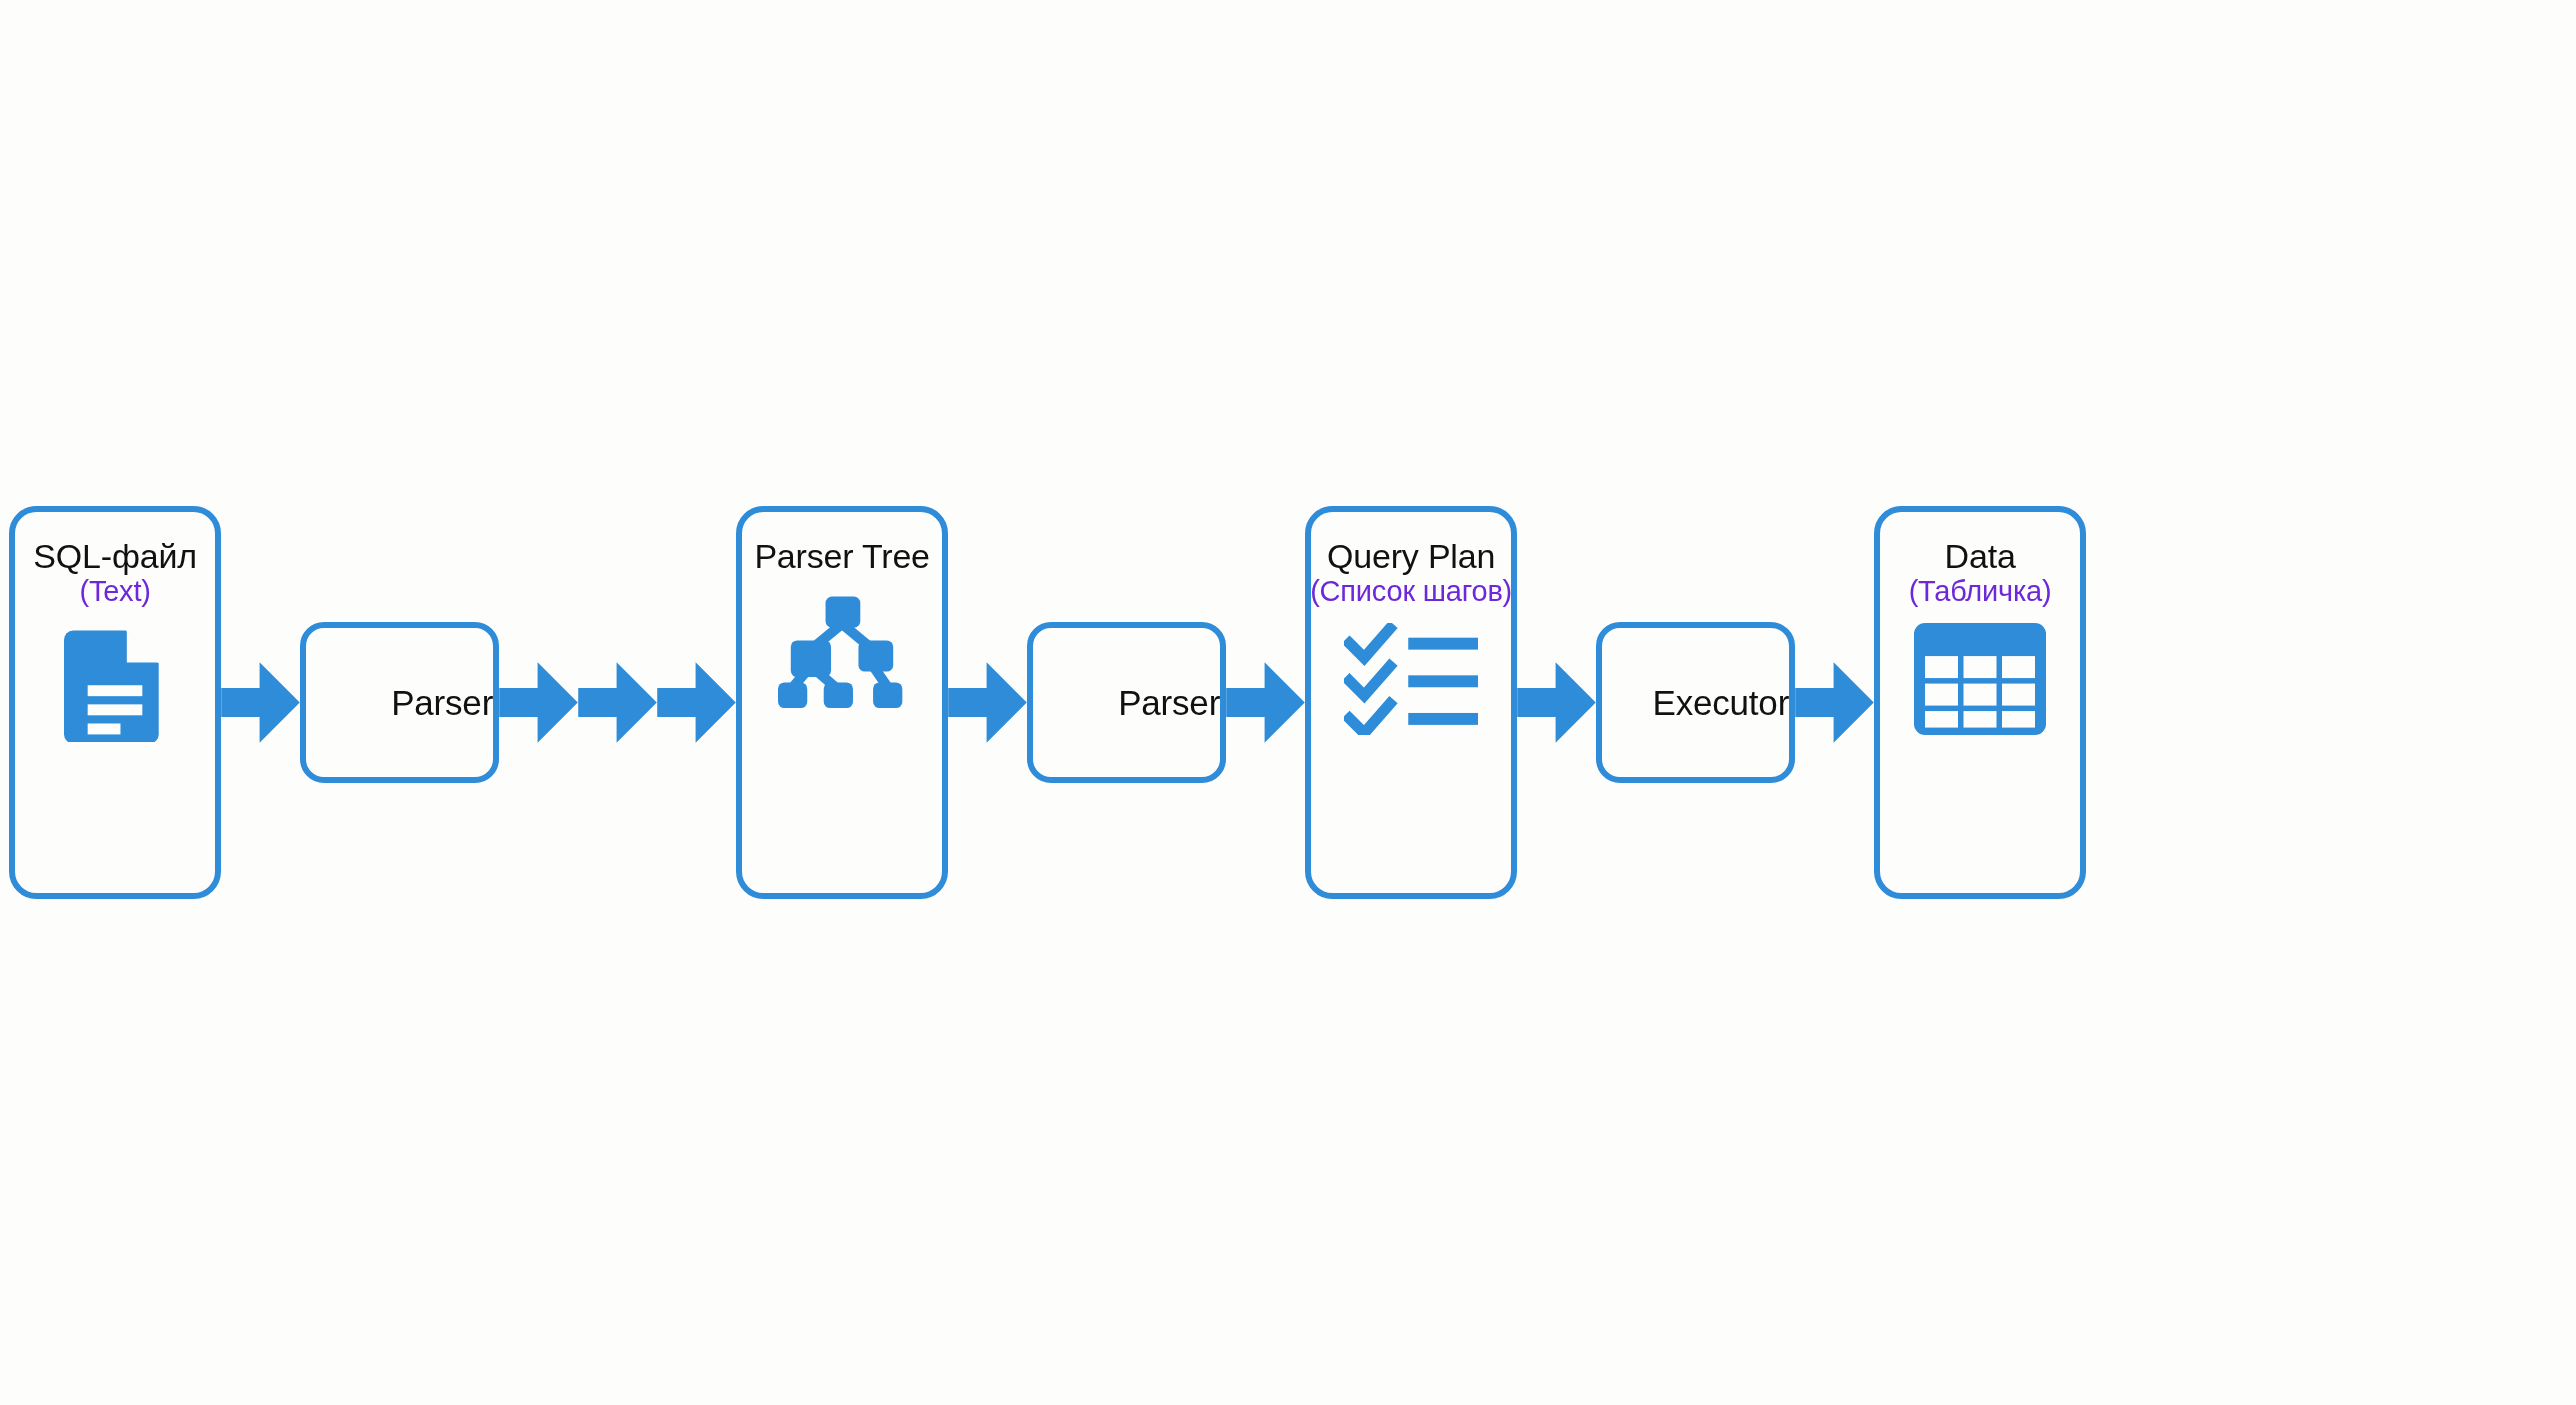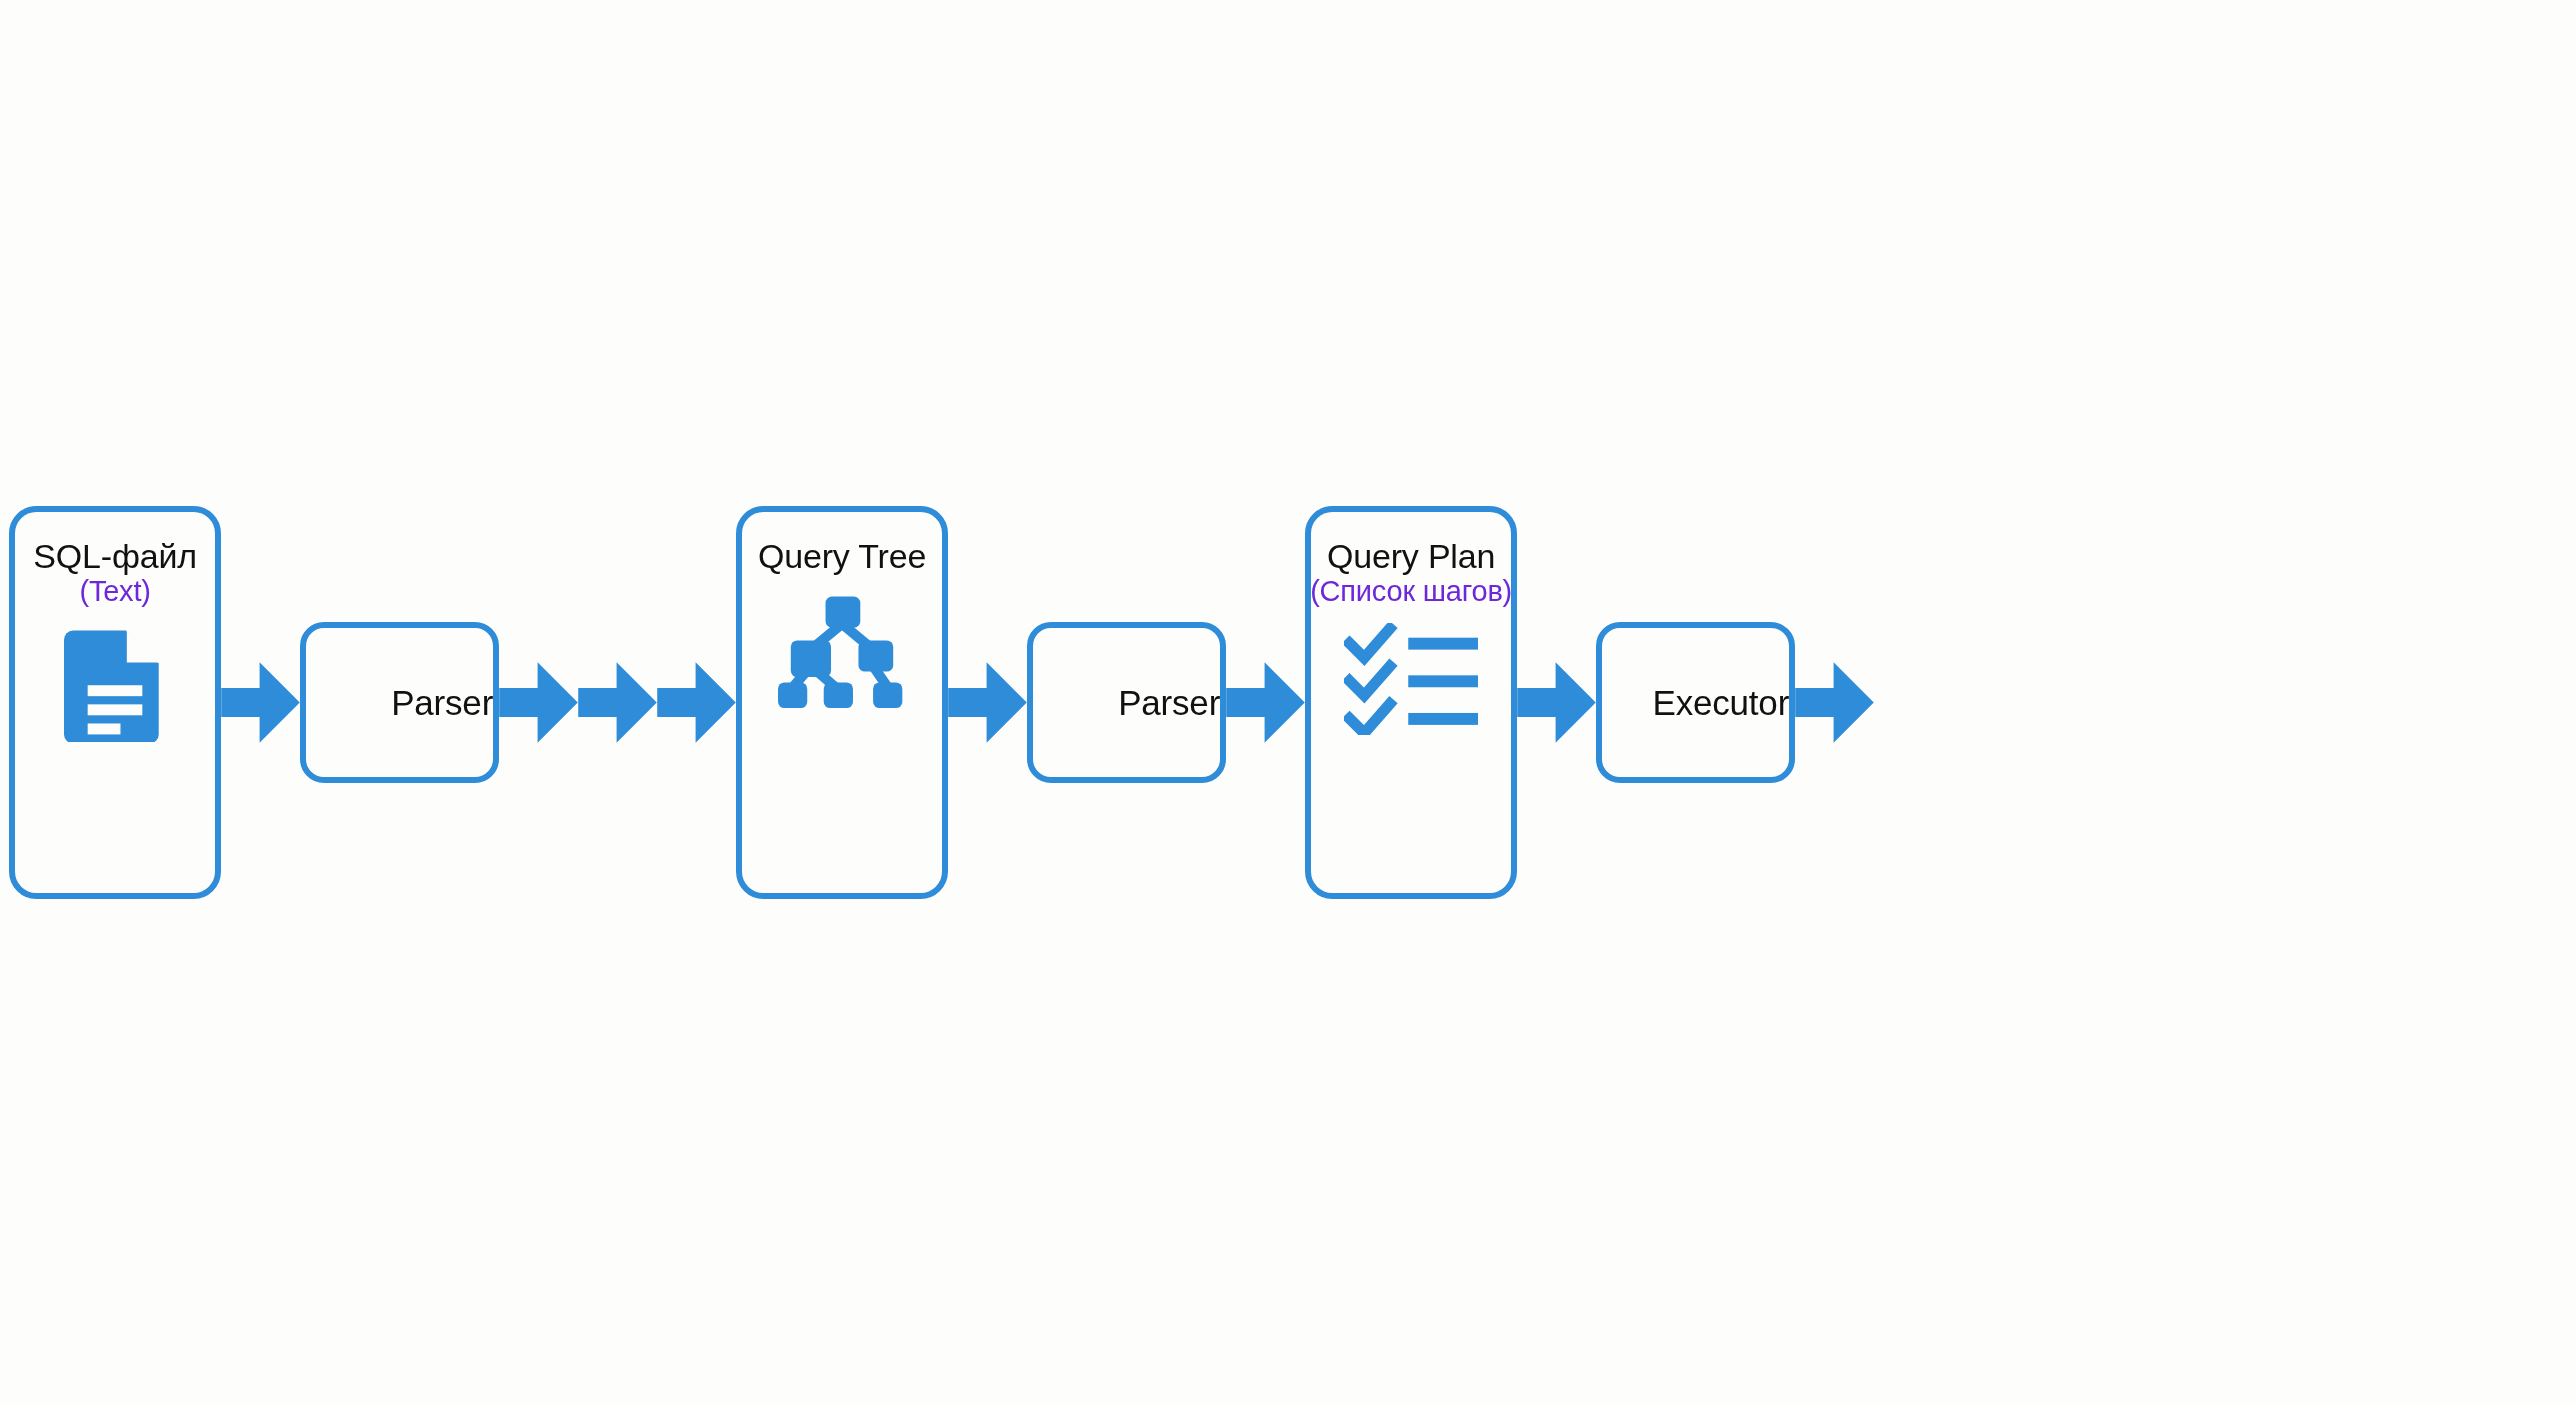--- a/index.html
+++ b/index.html
@@ -158,21 +158,21 @@
     </div>
 
 
     <div class="arrow">
       <svg width="79" height="95" viewBox="0 0 86 104">
         <path d="M0 36 H42 V8 L86 52 L42 96 V68 H0 Z" fill="#2e8cd8"></path>
       </svg>
     </div>
 
     <div class="node tall">
-      <div class="node-title">Query Tree</div>
+      <div class="node-title">Parser Tree</div>
       <div class="node-sub"></div>
       <div class="icon-wrap">
         <svg width="128" height="119" viewBox="0 0 140 130">
           <g stroke="#2e8cd8" stroke-width="11" fill="none" stroke-linecap="round">
             <path d="M70 36 L36 64"></path>
             <path d="M70 36 L104 64"></path>
             <path d="M36 82 L14 108"></path>
             <path d="M36 82 L66 108"></path>
             <path d="M104 82 L122 108"></path>
           </g>
@@ -228,16 +228,36 @@
     <div class="node short">
       <div class="node-label">Executor</div>
     </div>
 
     <div class="arrow">
       <svg width="79" height="95" viewBox="0 0 86 104">
         <path d="M0 36 H42 V8 L86 52 L42 96 V68 H0 Z" fill="#2e8cd8"></path>
       </svg>
     </div>
 
+    <div class="node tall">
+      <div class="node-title">Data</div>
+      <div class="node-sub">(Табличка)</div>
+      <div class="icon-wrap">
+        <svg width="132" height="112" viewBox="0 0 144 122">
+          <rect x="0" y="0" width="144" height="122" rx="12" fill="#2e8cd8"></rect>
+          <g fill="#fdfdfc">
+            <rect x="12" y="36" width="36" height="24"></rect>
+            <rect x="54" y="36" width="36" height="24"></rect>
+            <rect x="96" y="36" width="36" height="24"></rect>
+            <rect x="12" y="66" width="36" height="24"></rect>
+            <rect x="54" y="66" width="36" height="24"></rect>
+            <rect x="96" y="66" width="36" height="24"></rect>
+            <rect x="12" y="96" width="36" height="18"></rect>
+            <rect x="54" y="96" width="36" height="18"></rect>
+            <rect x="96" y="96" width="36" height="18"></rect>
+          </g>
+        </svg>
+      </div>
+    </div>
 
   </div>
 </div>
 
 
 </body></html>

